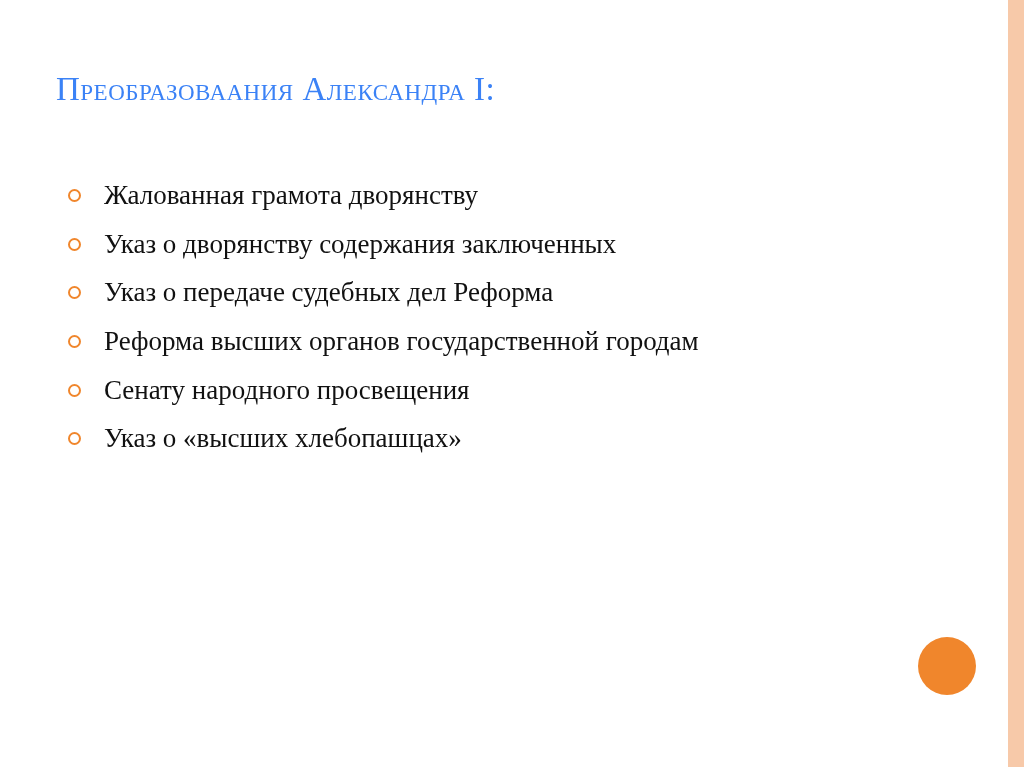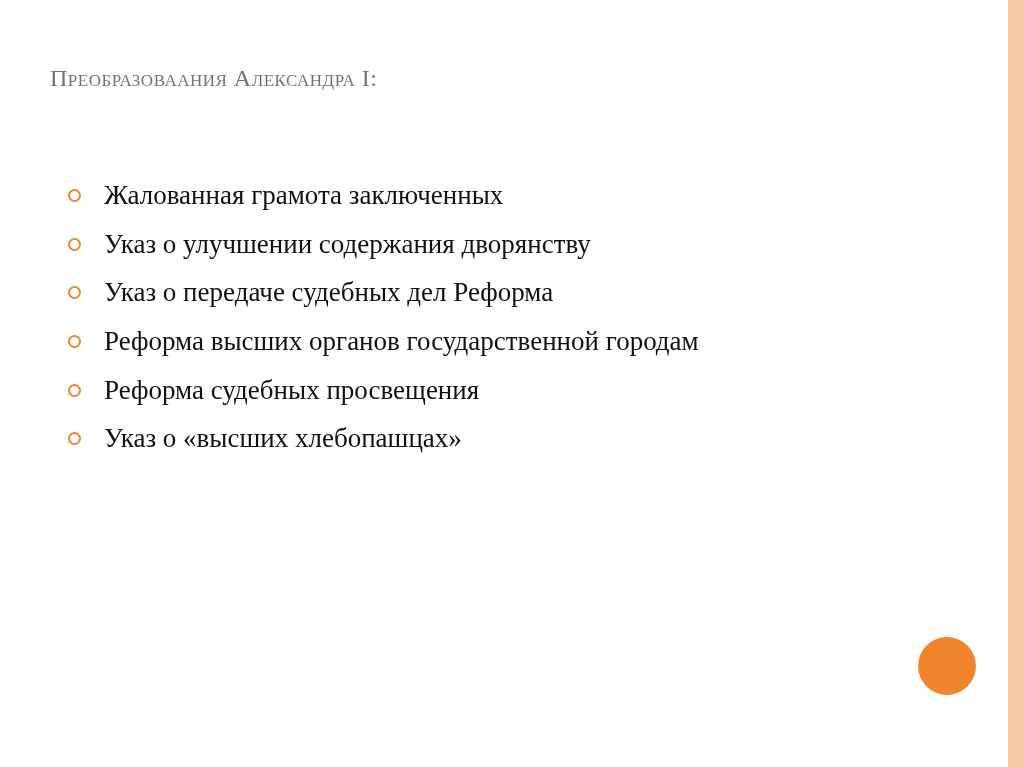--- a/index.html
+++ b/index.html
@@ -47,25 +47,25 @@
   }
 
   .slide {
     position: relative;
     width: 1024px;
     height: 767px;
   }
 
   .title {
     position: absolute;
-    left: 50px;
+    left: 56px;
     top: 48px;
     width: 700px;
-    font-size: 24px;
-    color: #737373;
+    font-size: 33px;
+    color: #3b82f6;
     font-variant: small-caps;
     letter-spacing: 0.5px;
     font-weight: normal;
     line-height: 1.2;
     white-space: nowrap;
   }
 
   .content {
     position: absolute;
     left: 62px;
@@ -115,37 +115,37 @@
   <div class="right-band"></div>
   <div class="right-band-inner"></div>
   <div class="deco-circle"></div>
 
   <h1 class="title">Преобразоваания Александра I:</h1>
 
   <div class="content">
     <ul class="bullets">
       <li class="li-wrap-0">
         <span class="bullet-ring"></span>
-        <span class="bullet-text">Жалованная грамота заключенных</span>
+        <span class="bullet-text">Жалованная грамота дворянству</span>
       </li>
       <li class="li-wrap-3">
         <span class="bullet-ring"></span>
-        <span class="bullet-text">Указ о улучшении содержания дворянству</span>
+        <span class="bullet-text">Указ о дворянству содержания заключенных</span>
       </li>
       <li class="li-wrap-4">
         <span class="bullet-ring"></span>
         <span class="bullet-text">Указ о передаче судебных дел Реформа</span>
       </li>
       <li class="li-wrap-5">
         <span class="bullet-ring"></span>
         <span class="bullet-text">Реформа высших органов государственной городам</span>
       </li>
       <li class="li-wrap-6">
         <span class="bullet-ring"></span>
-        <span class="bullet-text">Реформа судебных просвещения</span>
+        <span class="bullet-text">Сенату народного просвещения</span>
       </li>
       <li class="li-wrap-7">
         <span class="bullet-ring"></span>
         <span class="bullet-text">Указ о «высших хлебопашцах»</span>
       </li>
     </ul>
   </div>
 
 </div>
 

